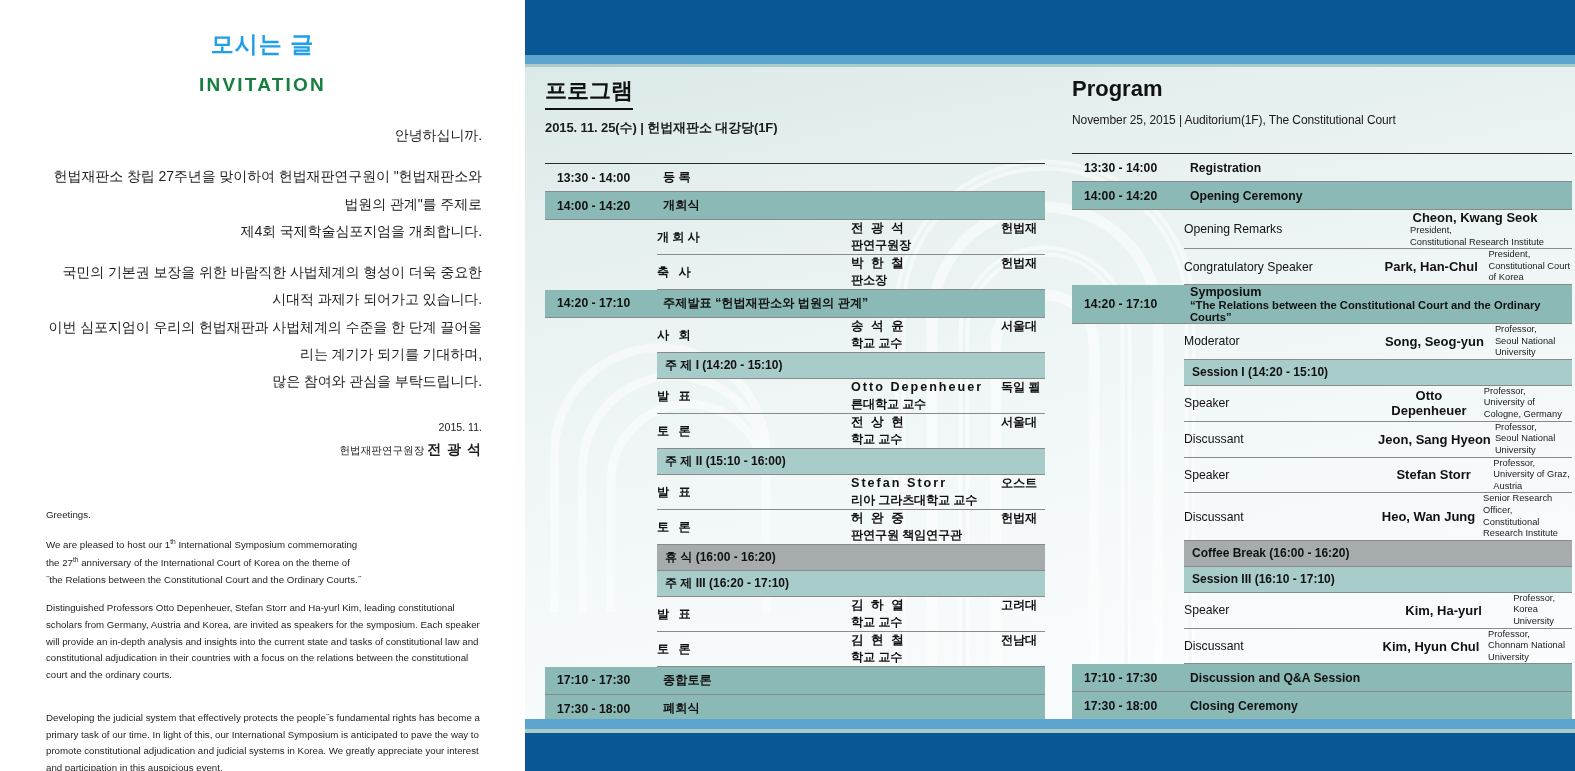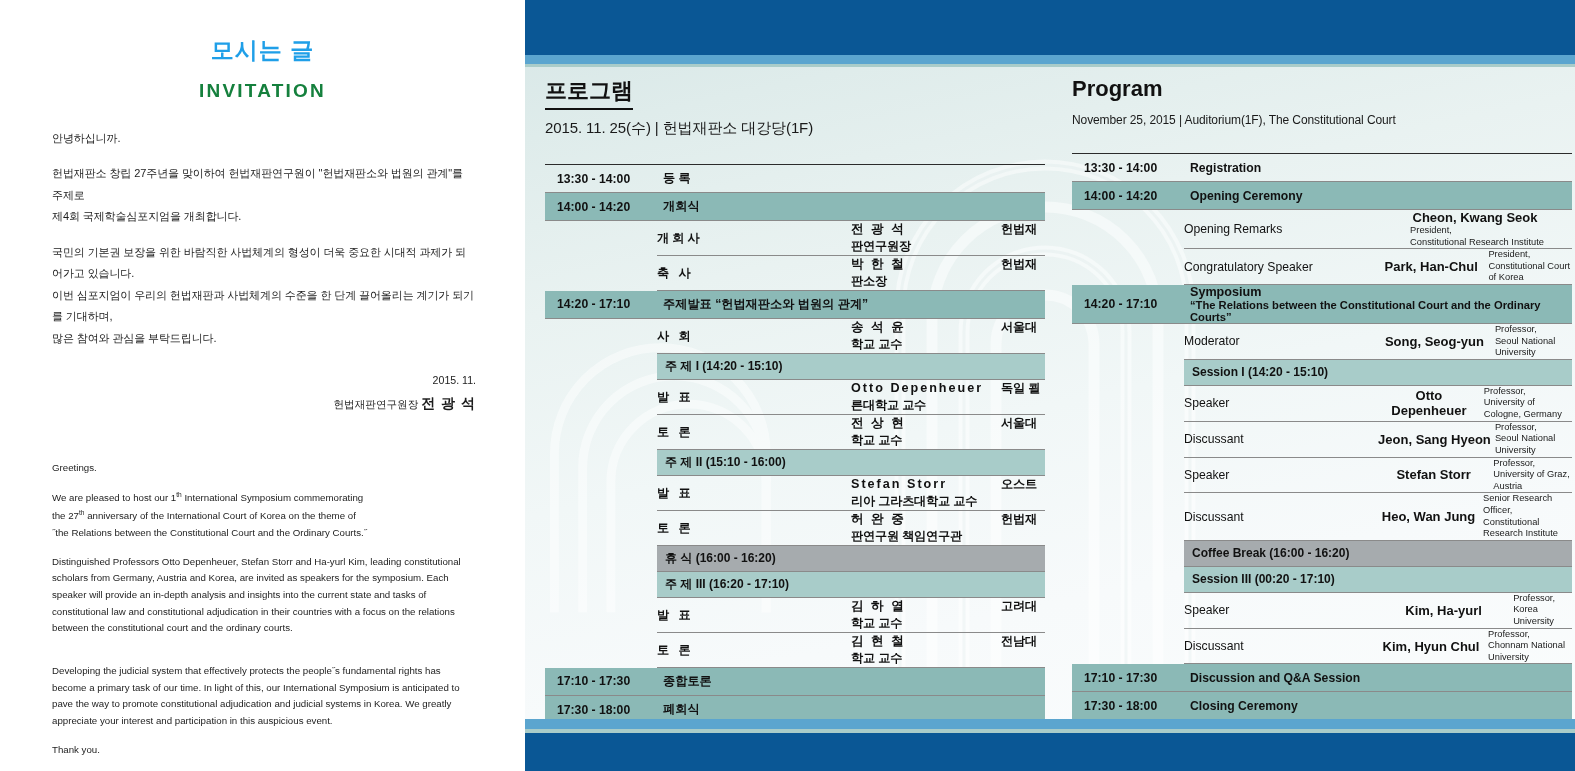--- a/index.html
+++ b/index.html
@@ -9,44 +9,45 @@
     font-family: "Liberation Sans", "DejaVu Sans", sans-serif;
     overflow: hidden;
   }
   .page { position: relative; width: 1575px; height: 771px; background:#fff; }
 
   
   .left-panel {
     position: absolute; left: 0; top: 0;
     width: 525px; height: 612px;
     background: #ffffff;
-    padding: 7px;
+    padding: 1px;
   }
   .inv-title-ko {
     text-align: center;
     color: #1f9fe8;
     font-size: 23px;
     font-weight: 700;
     letter-spacing: 1px;
     margin-top: 28px;
   }
   .inv-title-en {
     text-align: center;
     color: #15803d;
     font-size: 19px;
     font-weight: 700;
     letter-spacing: 2.2px;
     margin-top: 14px;
   }
   .inv-body-ko {
     margin: 26px 42px 0 45px;
-    font-size: 11px;
+    font-size: 14px;
     line-height: 1.95;
     color: #1c1c1c;
     letter-spacing: -0.1px;
+    text-align: right;
   }
   .inv-body-ko p { margin-bottom: 14px; }
   .inv-sign-ko {
     margin: 22px 42px 0 0;
     text-align: right;
     font-size: 10.6px;
     color: #1c1c1c;
     line-height: 1.85;
   }
   .inv-sign-ko .name {
@@ -128,21 +129,21 @@
 
   .sec-title {
     font-size: 22px; font-weight: 700; color: #111111;
     display: inline-block;
     padding-bottom: 2px;
     border-bottom: 2px solid #111;
   }
   .sec-title.nounder { border-bottom: none; }
   .sec-sub {
     margin-top: 9px;
-    font-size: 15px; font-weight: 400; color: #1a1a1a;
+    font-size: 13px; font-weight: 700; color: #1a1a1a;
     letter-spacing: -0.1px;
   }
   .sec-sub.en { font-weight: 400; font-size: 12px; }
 
   table.prog {
     margin-top: 26px;
     width: 500px;
     border-collapse: collapse;
     table-layout: fixed;
   }
@@ -456,21 +457,21 @@
                   <span class="e-aff">Senior Research Officer,<br>Constitutional Research Institute</span>
                 </div>
               </td>
             </tr>
             <tr class="breakrow">
               <td class="blank"></td>
               <td class="r-thin" colspan="2">Coffee Break (16:00 - 16:20)</td>
             </tr>
             <tr class="sessionrow">
               <td class="blank"></td>
-              <td class="r-thin" colspan="2">Session III (00:20 - 17:10)</td>
+              <td class="r-thin" colspan="2">Session III (16:10 - 17:10)</td>
             </tr>
             <tr class="subrow">
               <td class="blank"></td>
               <td class="e-role r-thin" style="width: 128px;">Speaker</td>
               <td class="r-thin">
                 <div style="display:flex;align-items:center;">
                   <span class="e-name">Kim, Ha-yurl</span>
                   <span class="e-aff">Professor,<br>Korea University</span>
                 </div>
               </td>

